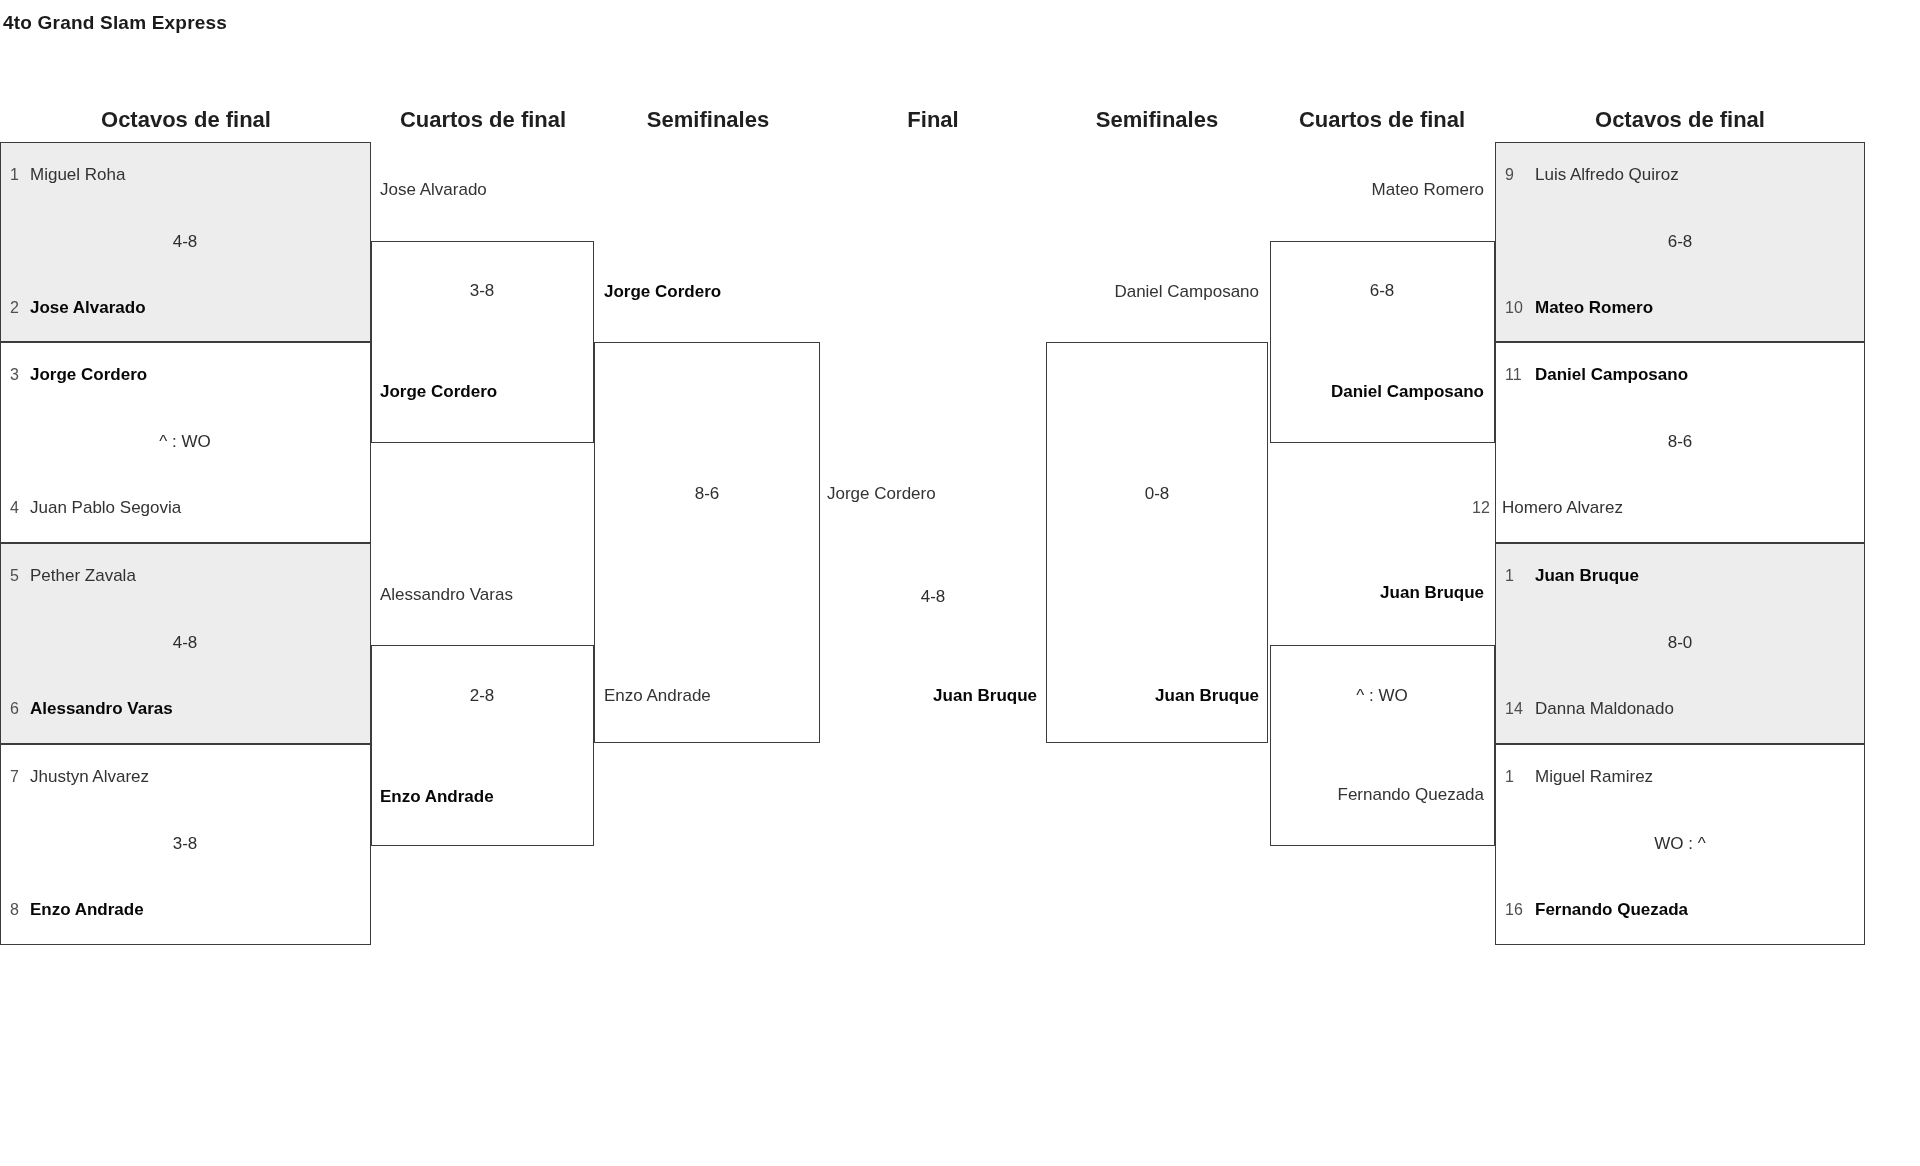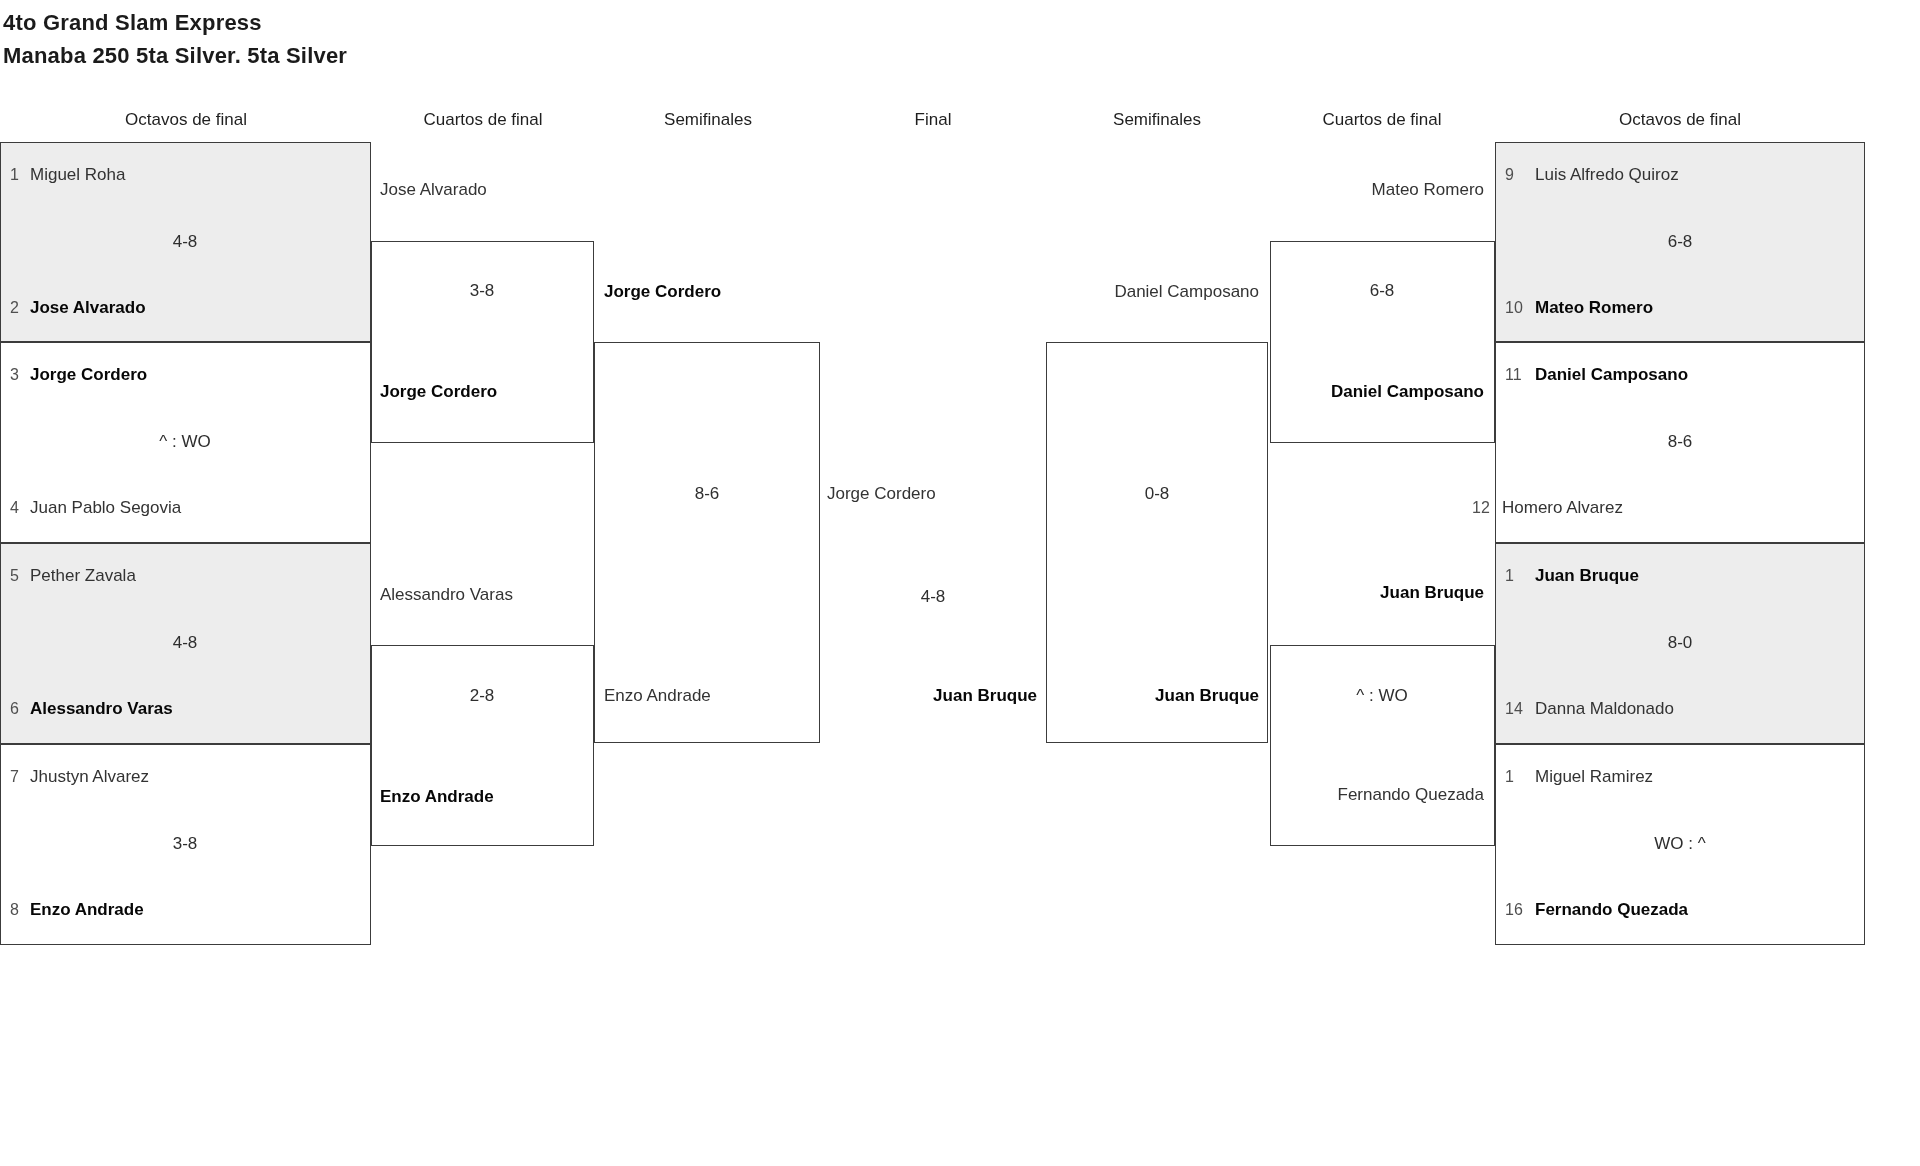--- a/index.html
+++ b/index.html
@@ -2,31 +2,31 @@
 <html><head>
 <meta charset="utf-8">
 <style>
   html,body{margin:0;padding:0;background:#ffffff;}
   #canvas{
     position:relative;width:1920px;height:1166px;background:#ffffff;
     font-family:"Liberation Sans",sans-serif;overflow:hidden;
   }
   .title{
     position:absolute;left:3px;top:6px;
-    font-size:22px;line-height:33px;font-weight:700;color:#1b1b1b;
+    font-size:19px;line-height:33px;font-weight:700;color:#1b1b1b;
     letter-spacing:0.2px;white-space:pre;
   }
   
   .logo{position:absolute;left:1573px;top:2px;width:322px;height:80px;
     background:#2c55e0;display:flex;align-items:center;}
   .logo-icon{margin-left:20px;width:74px;height:74px;flex:0 0 auto;}
   .logo-text{color:#ffffff;font-size:40px;font-weight:700;margin-left:13px;letter-spacing:-0.5px;}
   
   .rhead{position:absolute;top:120px;transform:translate(-50%,-50%);
-    font-size:17px;font-weight:400;color:#1f1f1f;white-space:nowrap;}
+    font-size:22px;font-weight:700;color:#1f1f1f;white-space:nowrap;}
   
   .box{position:absolute;border:1px solid #3c3c3c;box-sizing:border-box;background:#ffffff;}
   .box.gray{background:#ededed;}
   
   .prow{position:absolute;display:flex;align-items:center;
     transform:translateY(-50%);font-size:17px;color:#333333;white-space:nowrap;}
   .num{color:#4f4f4f;font-size:16px;min-width:20px;flex:0 0 auto;}
   .num.wide{min-width:30px;}
   .bold .pname{font-weight:700;color:#070707;}
   .score{position:absolute;transform:translate(-50%,-50%);
@@ -34,21 +34,21 @@
   .fname{position:absolute;transform:translateY(-50%);
     font-size:17px;color:#333333;white-space:nowrap;}
   .fname.bold{font-weight:700;color:#070707;}
   .fname.r{transform:translateY(-50%);}
 </style>
 </head>
 <body>
 
 <div id="canvas">
 
-  <div class="title"><span>4to Grand Slam Express</span><br><span>Manaba 250 5ta Silver. 5ta Silver</span></div>
+  <div class="title"><span>4to Grand Slam Express</span><br></div>
 
 
   <div class="rhead" style="left:186px">Octavos de final</div>
   <div class="rhead" style="left:483px">Cuartos de final</div>
   <div class="rhead" style="left:708px">Semifinales</div>
   <div class="rhead" style="left:933px">Final</div>
   <div class="rhead" style="left:1157px">Semifinales</div>
   <div class="rhead" style="left:1382px">Cuartos de final</div>
   <div class="rhead" style="left:1680px">Octavos de final</div>
 

